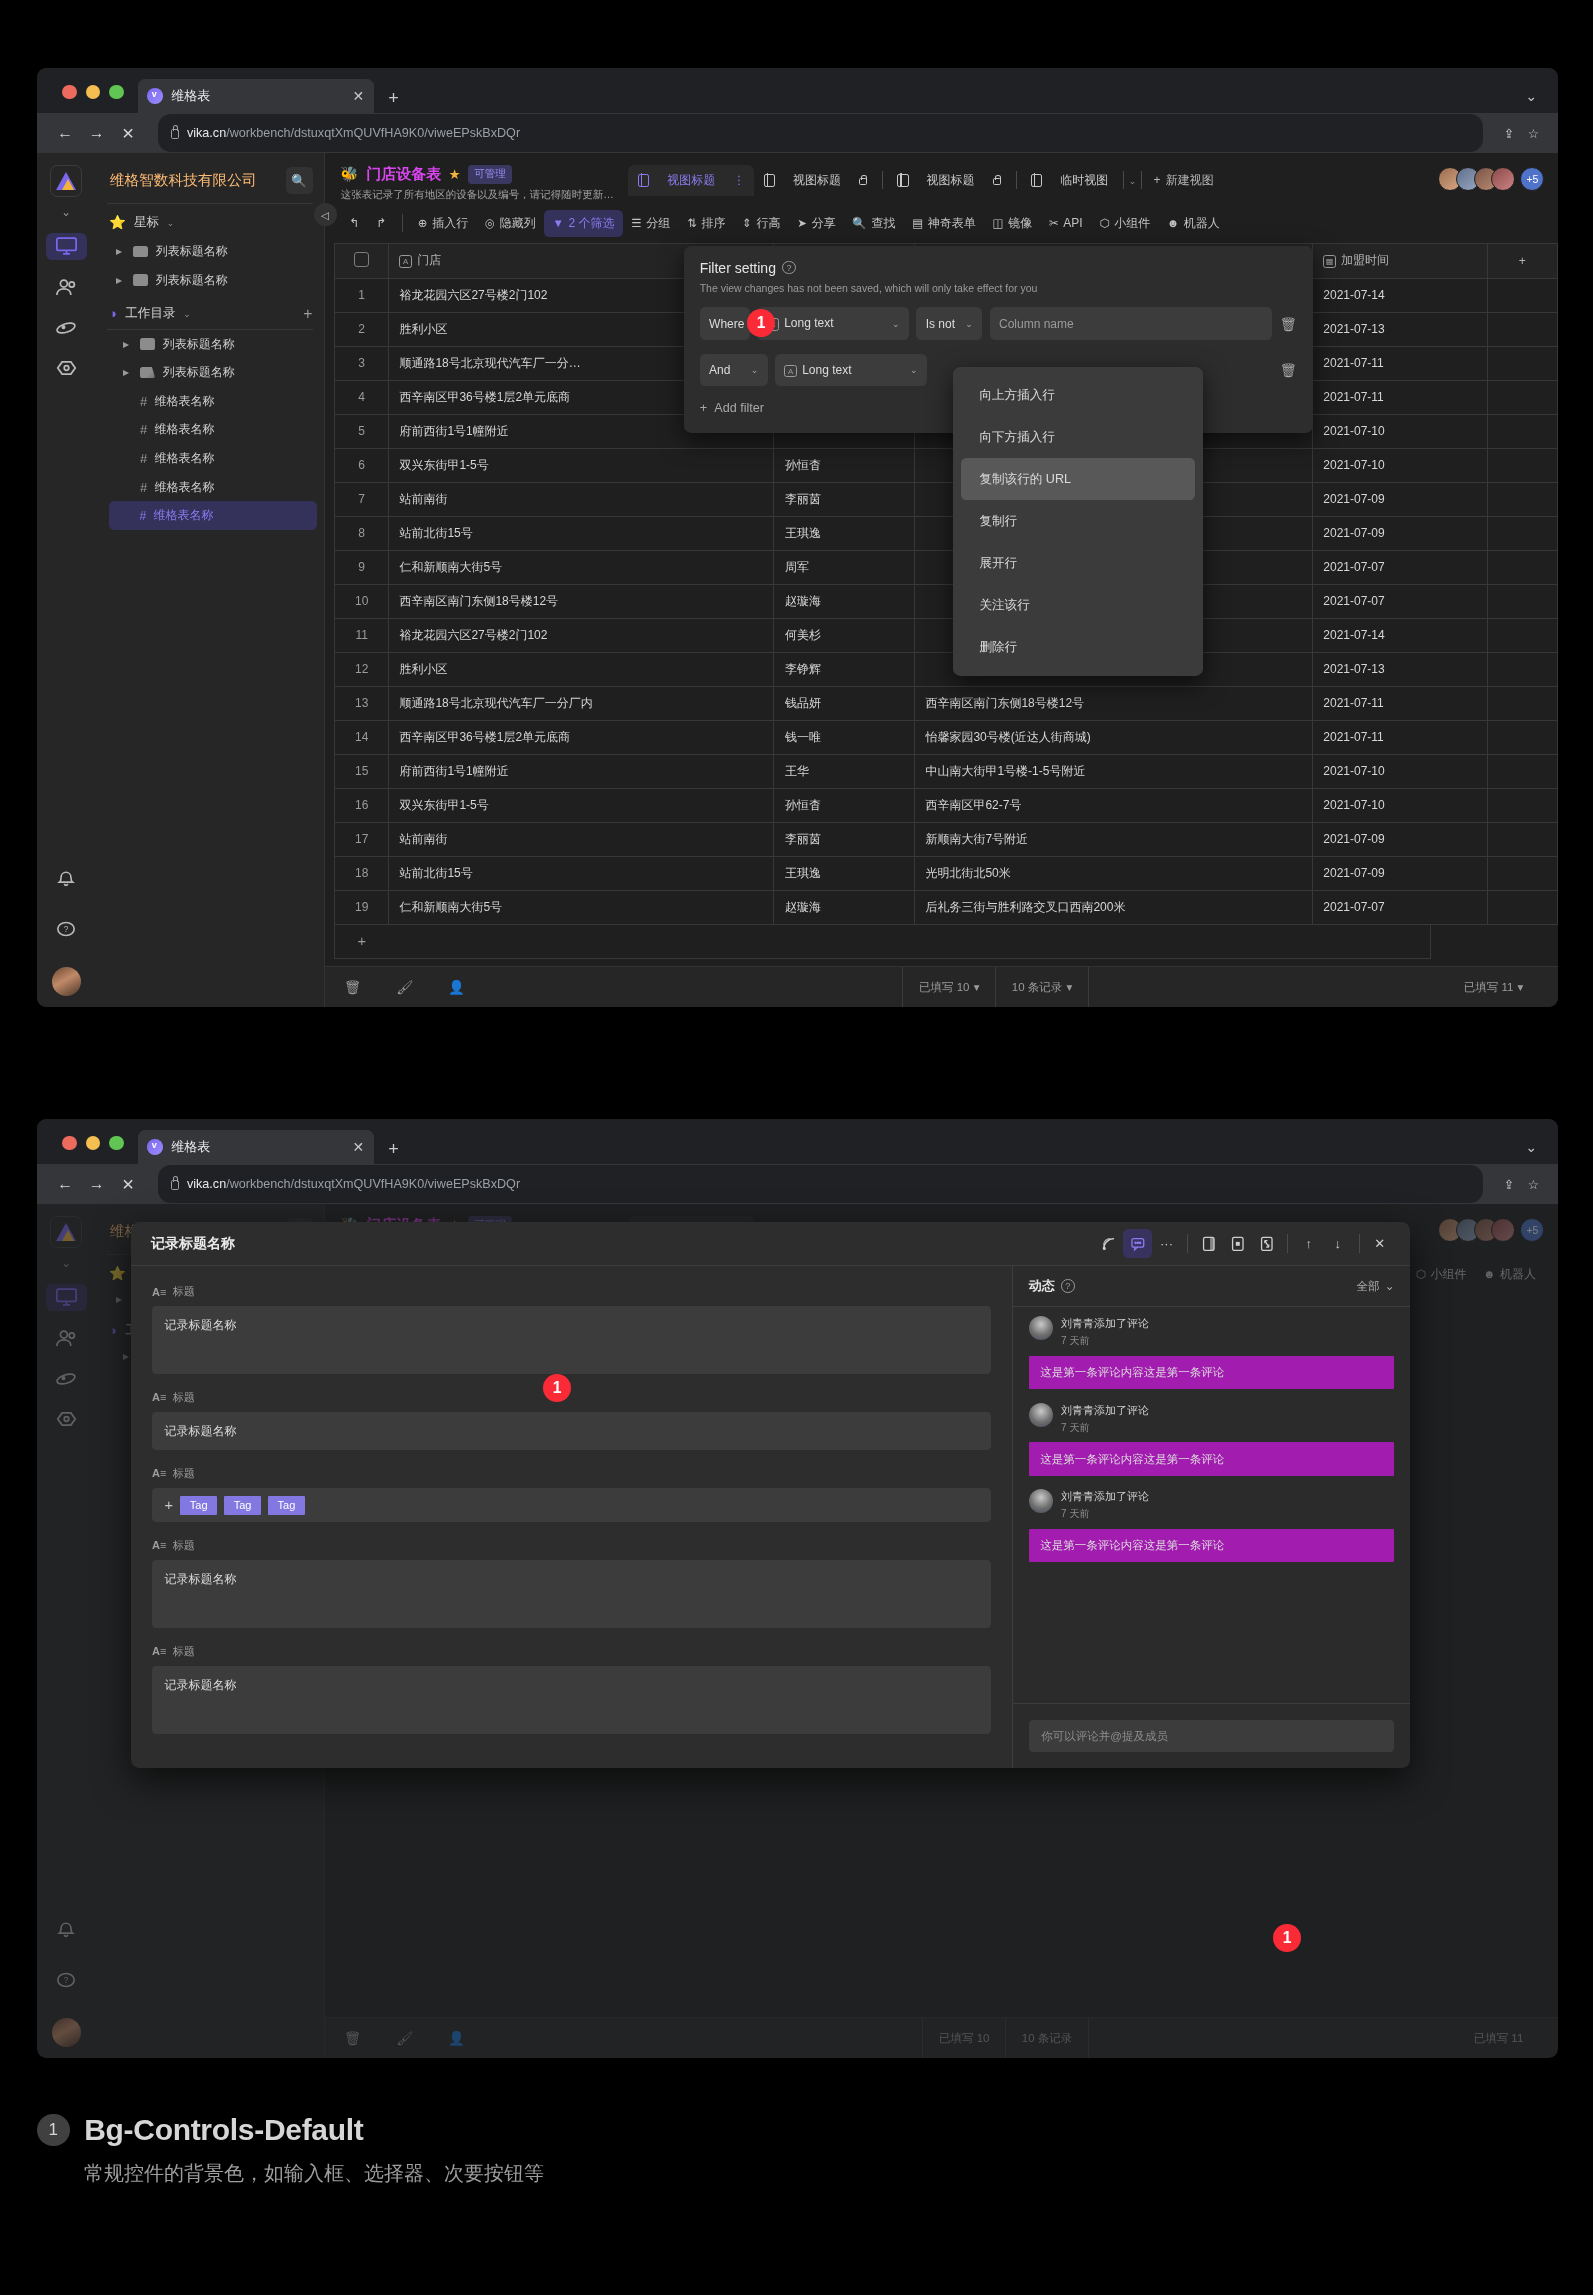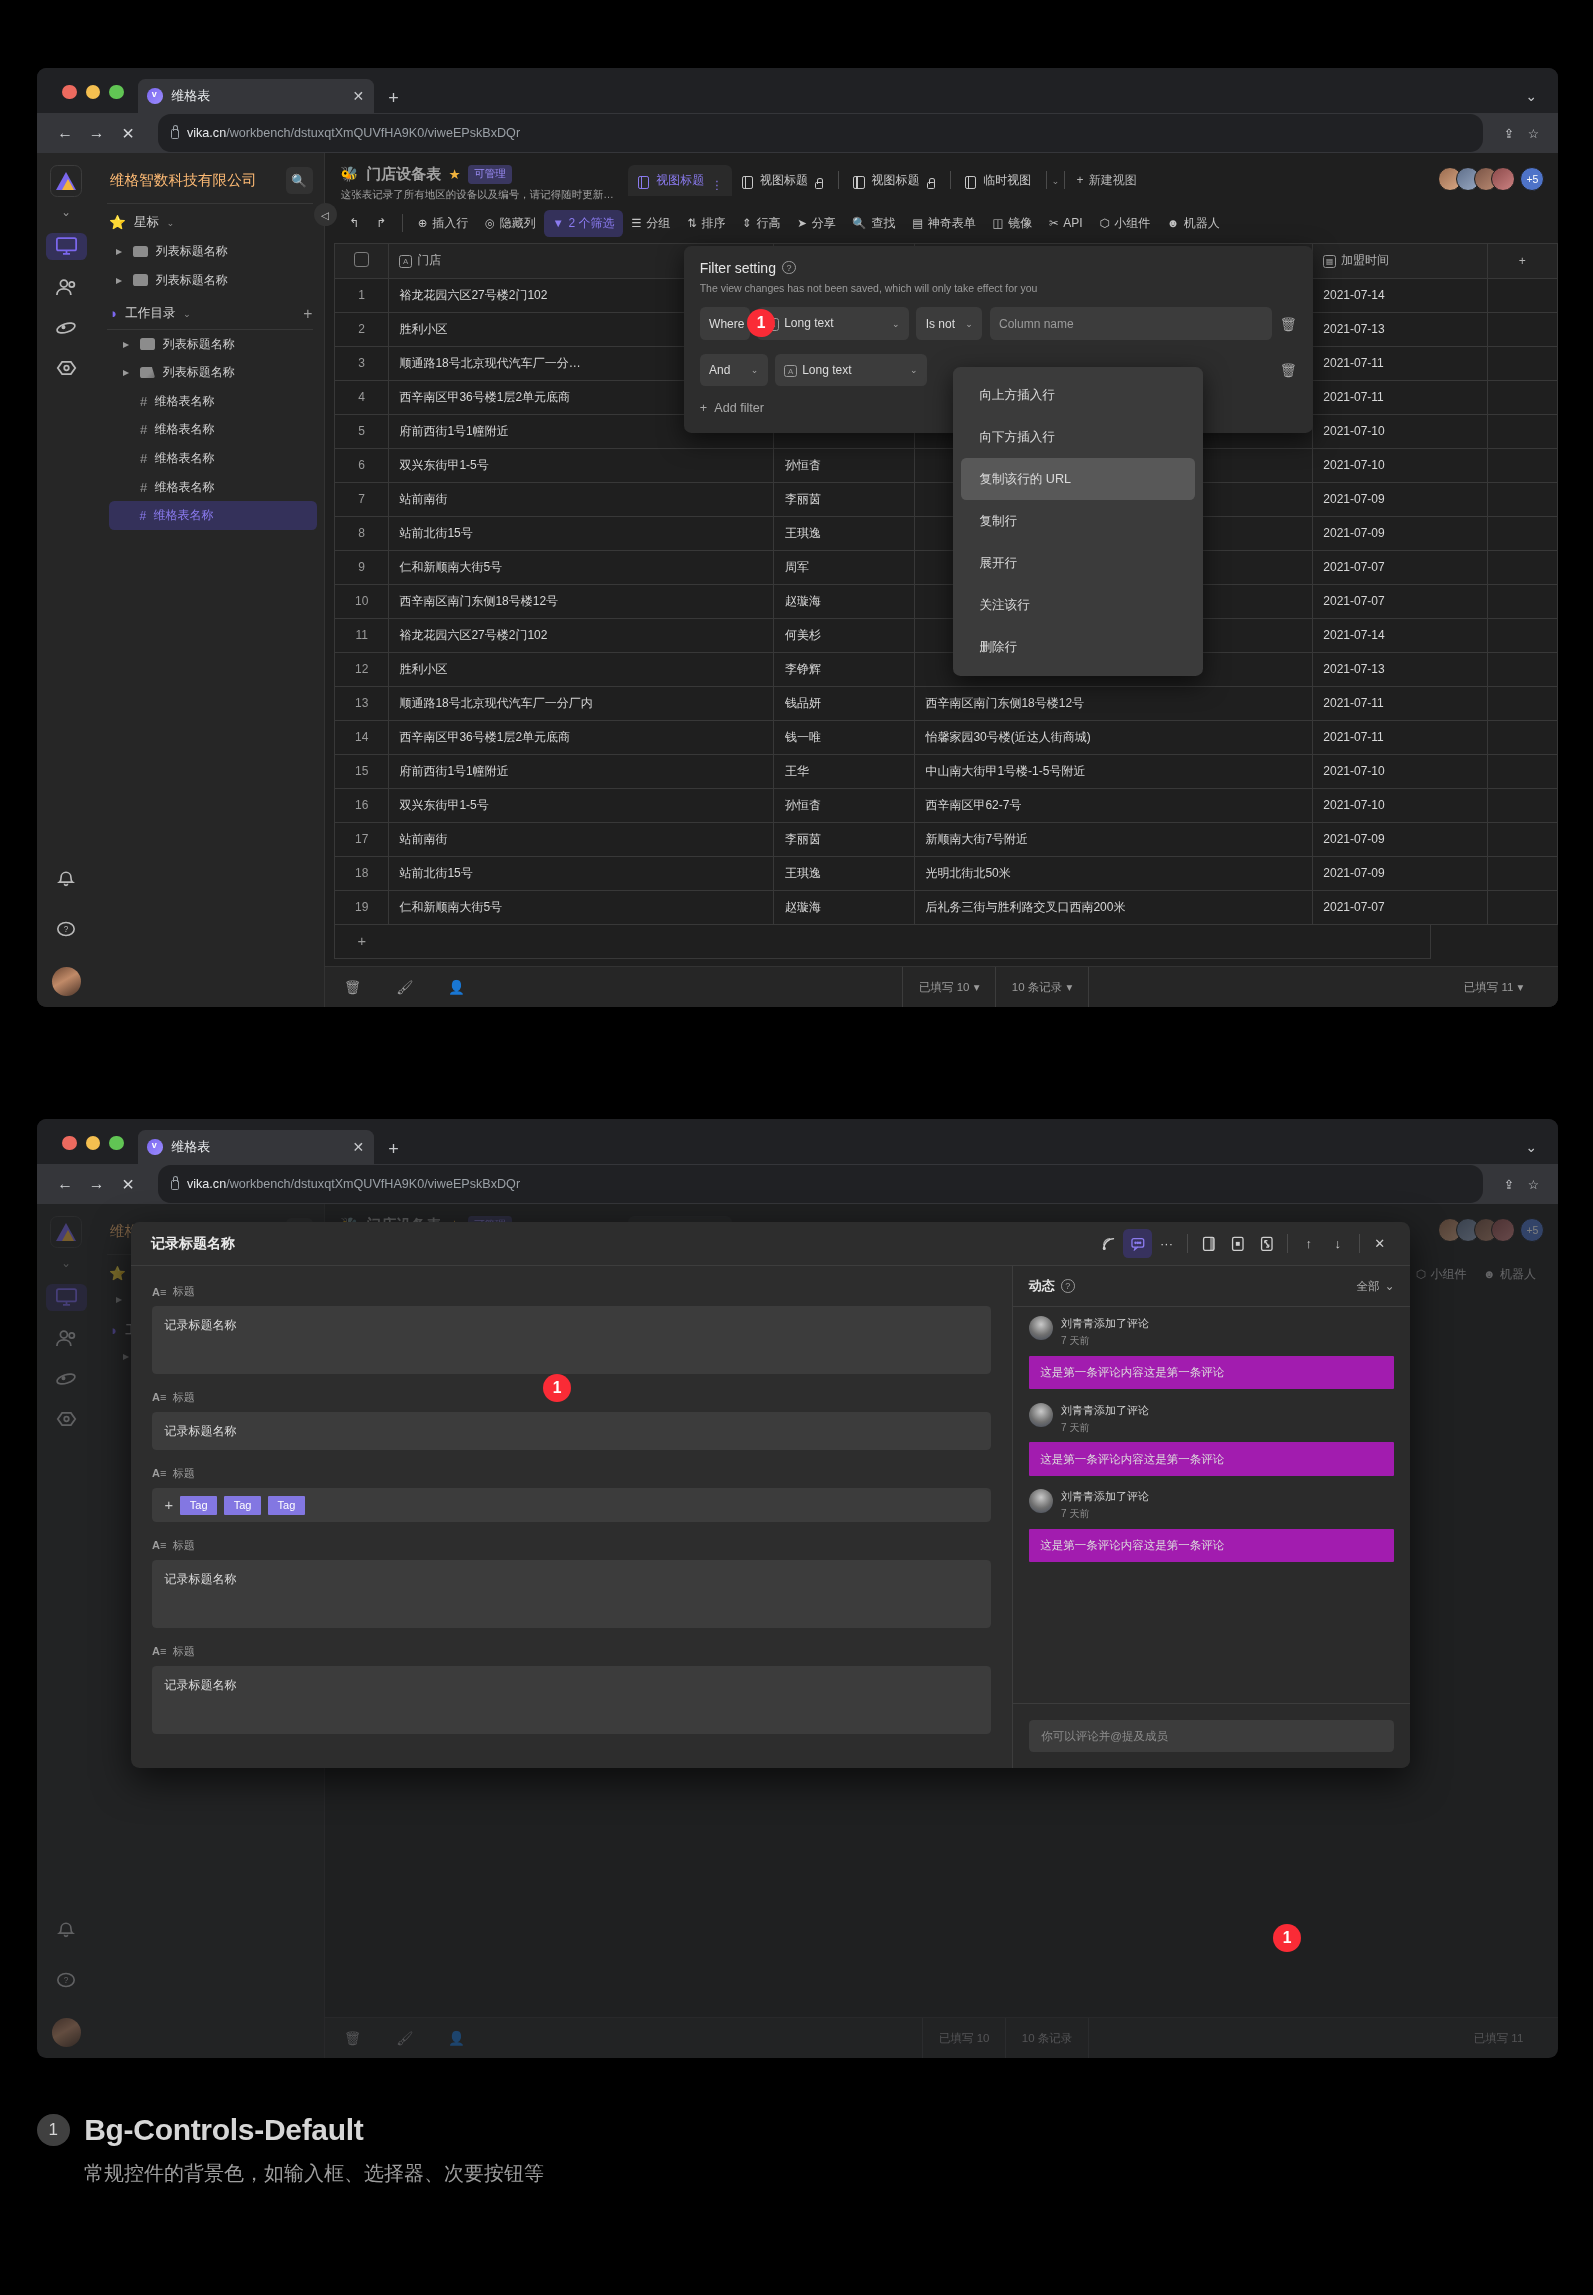--- a/index.html
+++ b/index.html
@@ -85,26 +85,26 @@
   .s-item.lvl2 .hash{color:#9a9a9a;font-size:13px;}
   .s-item.sel{background:#34315a;border-radius:5.2px;margin:0 7.3px 0 13.6px;padding-left:31px;}
   .s-item.sel, .s-item.sel .hash{color:#8b7bf0;}
 
   
   .main{flex:1;display:flex;flex-direction:column;min-width:0;background:#1f1f1f;position:relative;}
   .hdr{display:flex;align-items:flex-start;padding:11.5px 13.6px 0 15.7px;background:#1f1f1f;height:52px;}
   .hdr-l{flex:none;}
   .hdr-t1{display:flex;align-items:center;gap:7.3px;}
   .bee{font-size:14.7px;}
-  .hdr-name{color:#a3a3a3;font-size:15px;font-weight:700;font-family:Liberation Serif, serif;}
+  .hdr-name{color:#d946ef;font-size:15px;font-weight:700;font-family:Liberation Serif, serif;}
   .star{color:#f2b33d;font-size:13.6px;}
   .badge{background:#3a3760;color:#9b8cf5;font-size:10.5px;padding:2.6px 6.3px;border-radius:3.7px;}
   .hdr-sub{color:#a0a0a0;font-size:10.5px;margin-top:4.2px;}
   .views{display:flex;align-items:center;margin-left:14.7px;gap:0;}
-  .vtab{display:flex;align-items:flex-end;gap:7px;padding:7.3px 9.4px;border-radius:6.3px 6.3px 0 0;
+  .vtab{display:flex;align-items:center;gap:18px;padding:7.3px 9.4px;border-radius:6.3px 6.3px 0 0;
         color:#c9c9c9;font-size:12px;}
   .vtab.act{background:#2a2a2a;color:#8b7bf0;}
   .vic{display:inline-block;width:11.5px;height:12.6px;border:1.6px solid currentColor;border-radius:2.1px;position:relative;flex:none;}
   .vic::after{content:"";position:absolute;left:2.1px;top:-1.6px;width:1.6px;height:12.6px;background:currentColor;}
   .dots3{color:#8b7bf0;font-size:11.5px;letter-spacing:0;line-height:.6;}
   .lockic{width:8.4px;height:7.3px;border:1.6px solid #c9c9c9;border-radius:1.6px;position:relative;margin-top:2.1px;}
   .lockic::before{content:"";position:absolute;left:1px;top:-4.2px;width:4.2px;height:4.2px;
                   border:1.6px solid #c9c9c9;border-bottom:none;border-radius:2.6px 2.6px 0 0;}
   .vsep{width:0.5px;height:18px;background:#4a4a4a;margin:0 5.2px;}
   .newview{color:#b5b5b5;font-size:12px;display:flex;align-items:center;gap:5.2px;padding:0 6.3px;}

